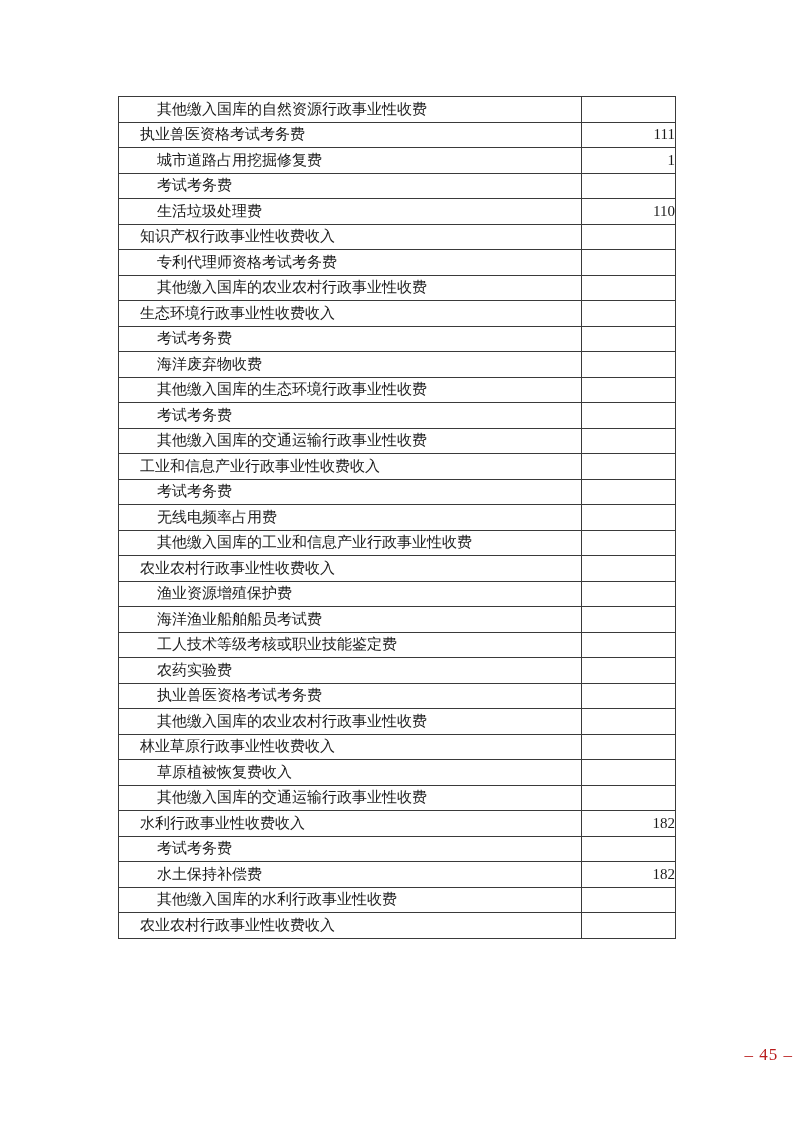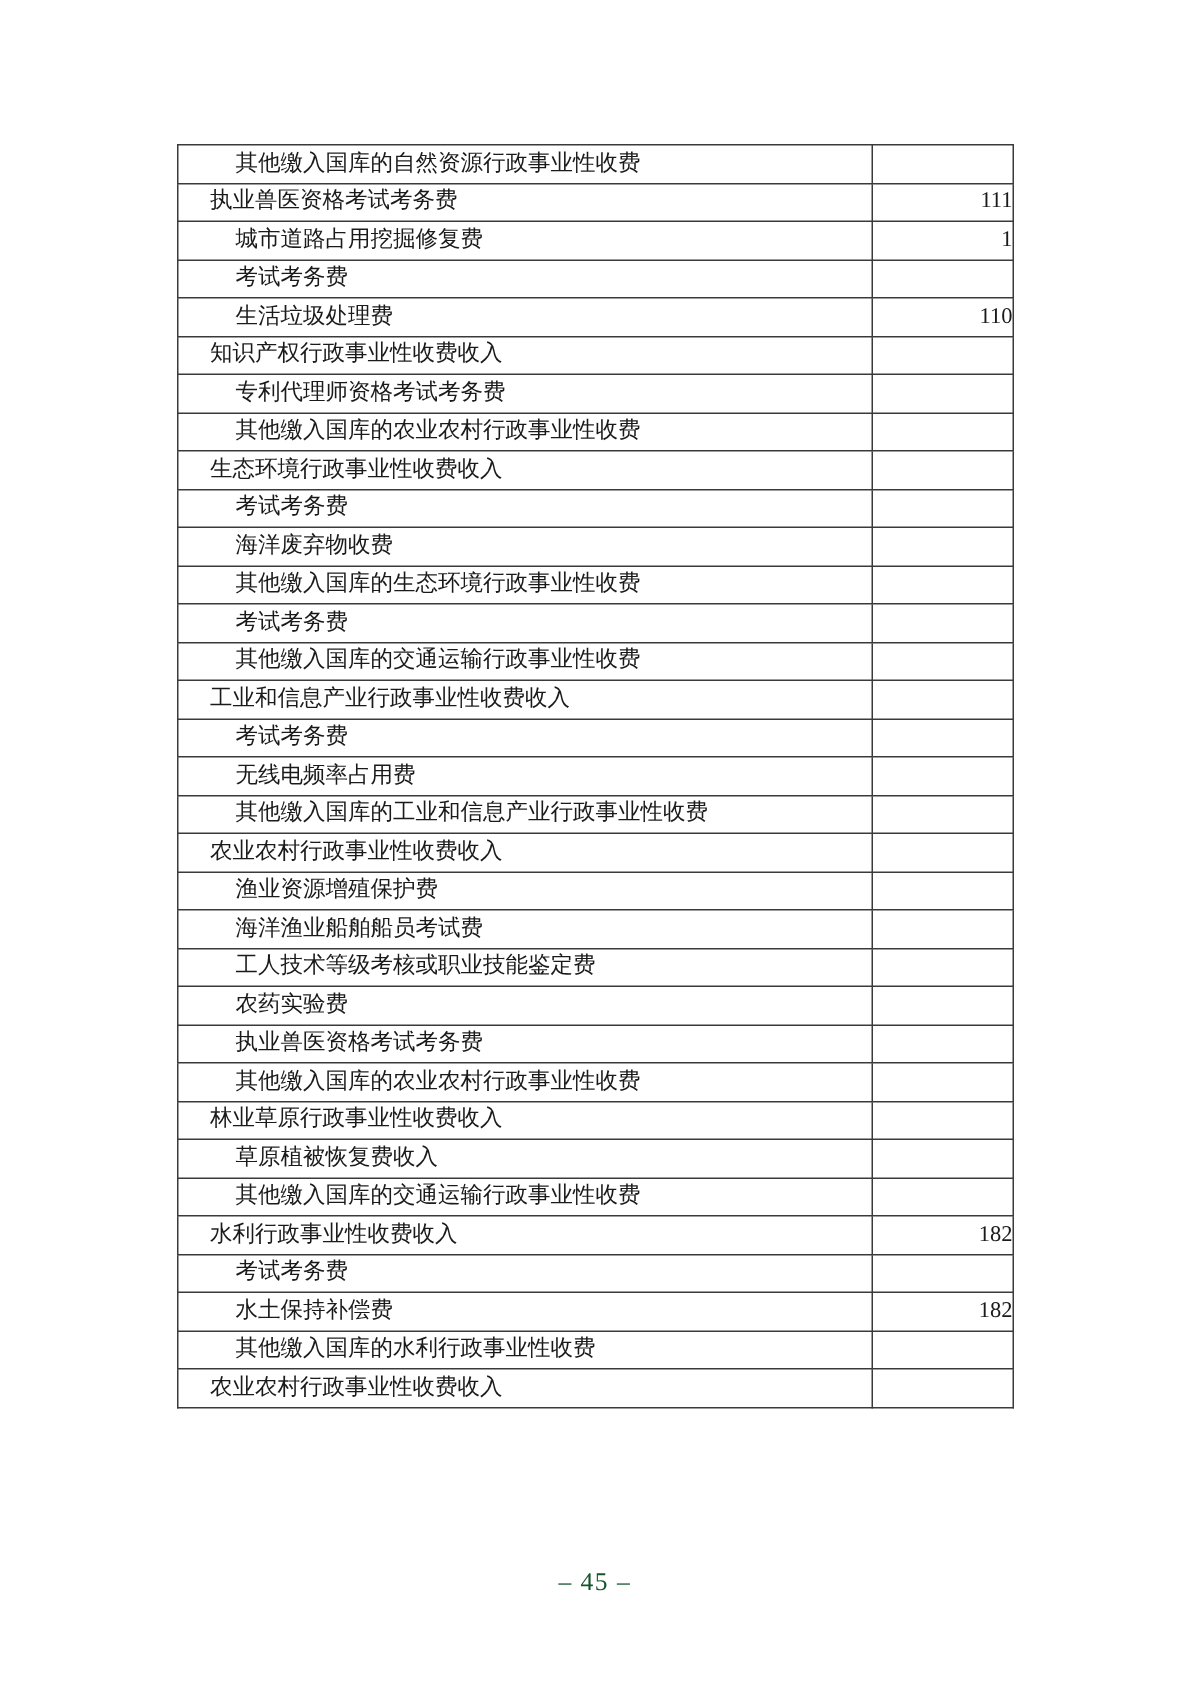--- a/index.html
+++ b/index.html
@@ -41,23 +41,23 @@
   td.value-cell {
     text-align: right;
     padding-right: 3px;
     font-size: 15px;
   }
   .page-footer {
     position: absolute;
     top: 1045px;
     left: 0;
     width: 100%;
-    text-align: center;
+    text-align: right;
     font-size: 17px;
-    color: #14532d;
+    color: #b91c1c;
     letter-spacing: 1px;
   }
 </style>
 </head>
 <body>
 
 <div class="page">
 
   <table class="fee-table">
     <colgroup>

